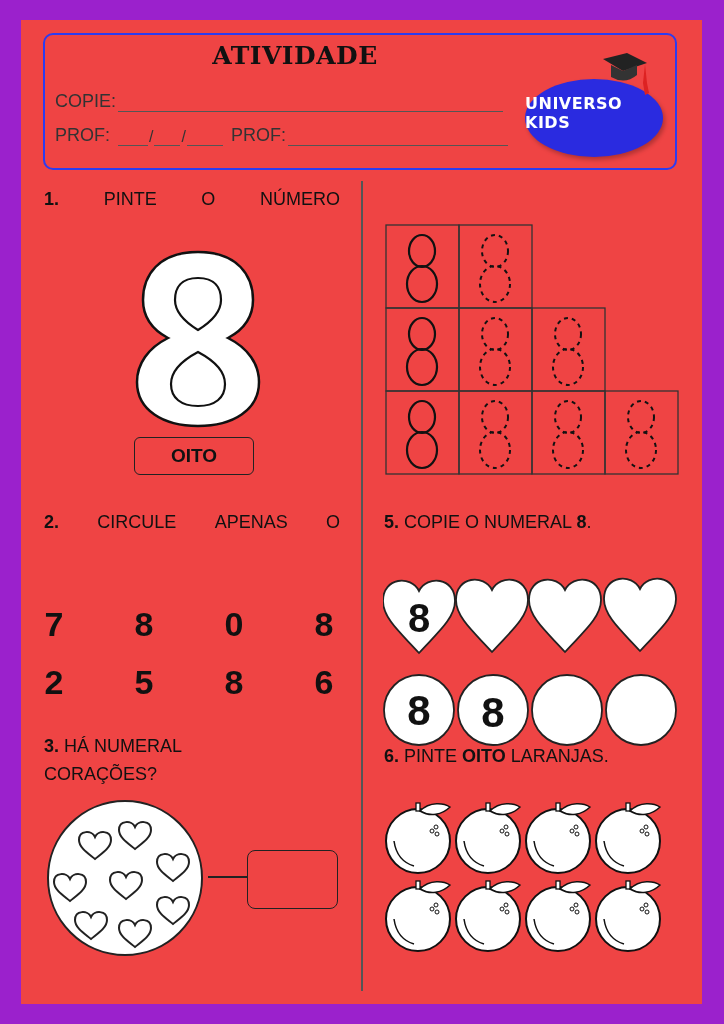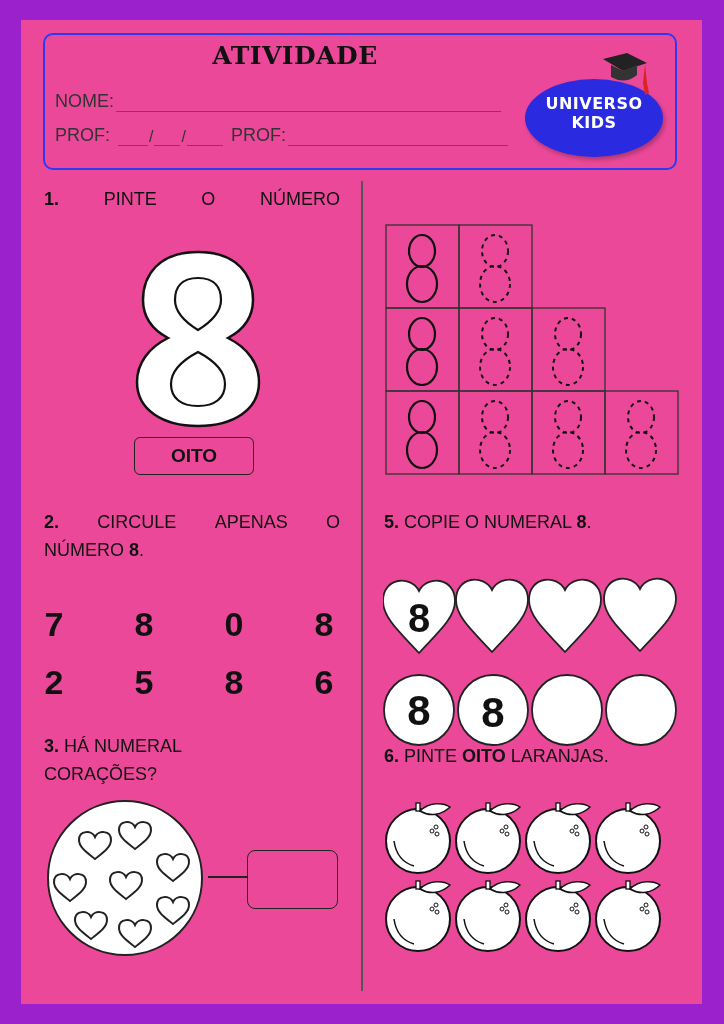--- a/index.html
+++ b/index.html
@@ -7,21 +7,21 @@
   body {
     background: #9b21cc;
     position: relative;
     font-family: "Liberation Sans", sans-serif;
     color: #111;
   }
   .sheet {
     position: absolute;
     left: 21px; top: 20px;
     width: 681px; height: 984px;
-    background: #ec4899;
+    background: #ef4444;
   }
   
   .header-box {
     position: absolute;
     left: 22px; top: 13px;
     width: 634px; height: 137px;
     border: 2.5px solid #2b3cf0;
     border-radius: 10px;
   }
   .title {
@@ -64,21 +64,21 @@
     left: 0; top: 0;
     width: 138px; height: 78px;
     background: #2a2be0;
     border-radius: 50%;
     box-shadow: 2px 3px 4px rgba(0,0,0,0.25);
   }
   .logo-text {
     position: absolute;
     left: 0; width: 100%;
     top: 15px;
-    text-align: center;
+    text-align: left;
     color: #fff;
     font-family: "DejaVu Sans", sans-serif;
     font-weight: bold;
     font-size: 16px;
     line-height: 19px;
     letter-spacing: 0.5px;
   }
   .grad-cap {
     position: absolute;
     left: 552px; top: 18px;
@@ -157,21 +157,21 @@
 </style>
 </head>
 <body>
 
 <div class="sheet">
 
   <div class="header-box">
     <div class="title">ATIVIDADE</div>
 
     <div class="field-line" style="left:10px; top:56px;">
-      <span>NOME:</span>
+      <span>COPIE:</span>
       <span class="rule" style="width:385px;"></span>
     </div>
 
     <div class="field-line" style="left:10px; top:90px;">
       <span>PROF:</span>
       <span style="width:8px;display:inline-block"></span>
       <span class="date-seg" style="width:30px;"></span>
       <span class="slash">/</span>
       <span class="date-seg" style="width:26px;"></span>
       <span class="slash">/</span>
@@ -214,21 +214,20 @@
 
   <div class="oito-box">OITO</div>
 
   <div class="q" style="left:23px; top:488px; width:296px;">
     <div class="justify-line">
       <span class="num">2.</span>
       <span>CIRCULE</span>
       <span>APENAS</span>
       <span>O</span>
     </div>
-    <div><span>NÚMERO </span><b>8</b><span>.</span></div>
   </div>
 
   <div class="digits">
     <div class="digit-row">
       <span class="digit">7</span>
       <span class="digit">8</span>
       <span class="digit">0</span>
       <span class="digit">8</span>
     </div>
     <div class="digit-row">

